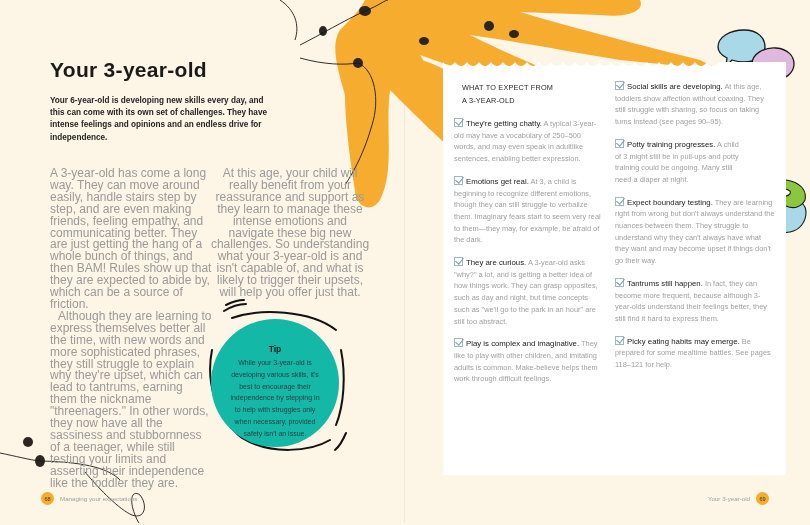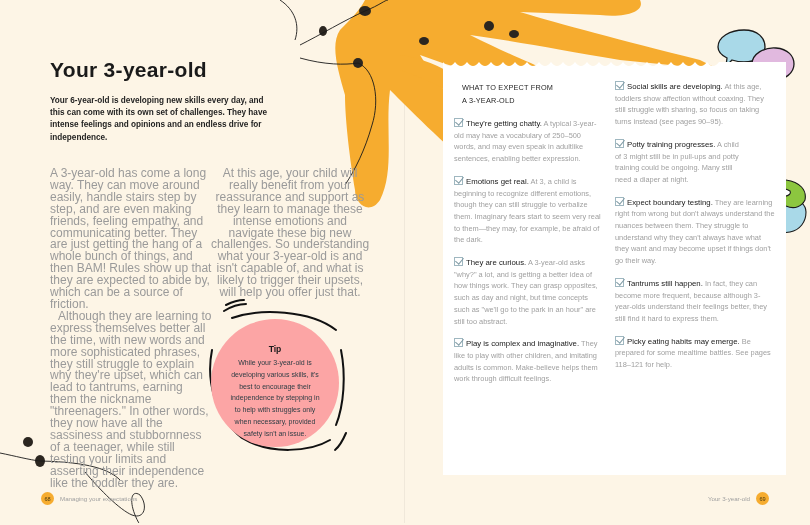--- a/index.html
+++ b/index.html
@@ -9,21 +9,21 @@
   .page-divider { position: absolute; left: 404px; top: 0; width: 1px; height: 525px; background: rgba(0,0,0,0.05); }
   .deco { position: absolute; left: 0; top: 0; width: 810px; height: 525px; pointer-events: none; }
 
   .title { position: absolute; left: 50px; top: 58px; font-size: 21px; font-weight: 700; color: #1a1a1a; letter-spacing: 0.3px; }
   .intro { position: absolute; left: 50px; top: 95px; width: 230px; font-size: 8.2px; font-weight: 700; color: #1f1f1f; line-height: 12.2px; }
   .body-col { position: absolute; font-size: 12px; color: #9a9a9a; line-height: 11.9px; }
   .col1 { left: 50px; top: 168px; width: 162px; }
   .col2 { left: 210px; top: 168px; width: 160px; text-align: center; }
   .col1 p + p { text-indent: 8px; }
 
-  .tip { position: absolute; left: 211px; top: 319px; width: 128px; height: 128px; border-radius: 50%; background: #fca5a5; text-align: center; }
+  .tip { position: absolute; left: 211px; top: 319px; width: 128px; height: 128px; border-radius: 50%; background: #14b8a6; text-align: center; }
   .tip-title { position: absolute; left: 0; top: 25px; width: 100%; font-size: 8.6px; font-weight: 700; color: #1a1a1a; }
   .tip-text { position: absolute; left: 18px; top: 38px; width: 92px; font-size: 7px; color: #2d3d44; line-height: 11.8px; }
 
   .panel { position: absolute; left: 443px; top: 67px; width: 343px; height: 408px; background: #ffffff; }
   .panel-scallop { position: absolute; left: 443px; top: 58px; width: 343px; height: 12px; }
   .panel-head { position: absolute; left: 454px; top: 81px; font-size: 7.3px; font-weight: 400; color: #1f1f1f; line-height: 13px; letter-spacing: 0.2px; margin-left: 8px; }
   .items { position: absolute; font-size: 7.4px; color: #a0a0a0; line-height: 11.7px; }
   .items-left { left: 454px; top: 118px; width: 158px; }
   .items-right { left: 615px; top: 81px; width: 160px; }
   .item { margin-bottom: 11px; }

